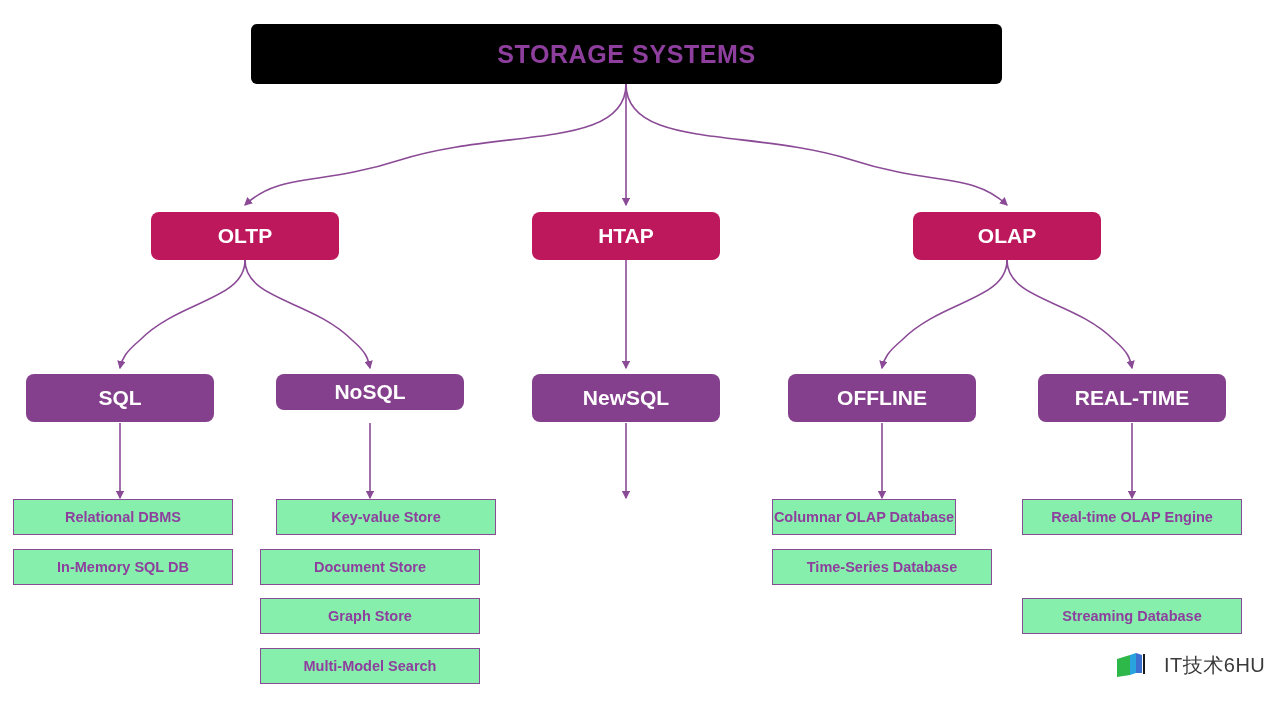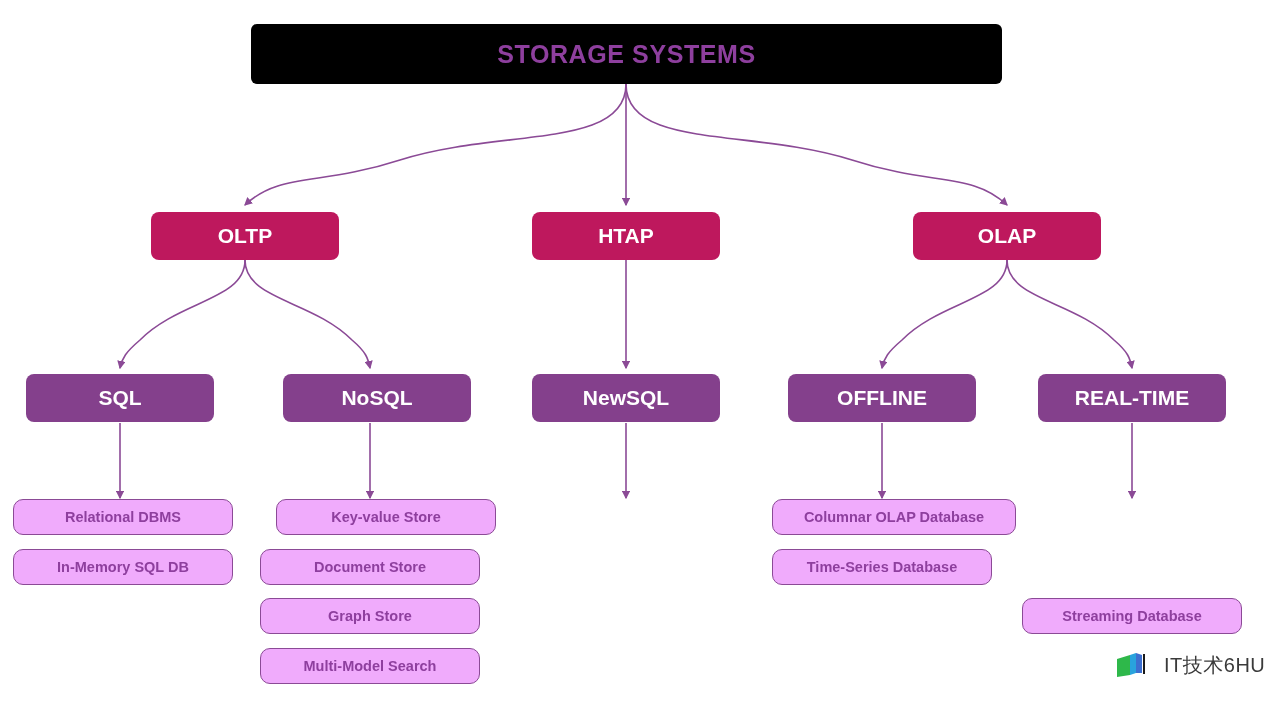--- a/index.html
+++ b/index.html
@@ -51,23 +51,23 @@
     font-weight: bold;
   }
   .cat-node {
     background: #84408c;
     border-radius: 8px;
     color: #ffffff;
     font-size: 21px;
     font-weight: bold;
   }
   .leaf-node {
-    background: #f0abfc;
+    background: #86efac;
     border: 1.6px solid #8b4a96;
-    border-radius: 10px;
+    border-radius: 0;
     color: #8e3f9e;
     font-size: 14.5px;
     font-weight: bold;
   }
   #watermark {
     position: absolute;
     left: 1116px;
     top: 648px;
     width: 160px;
     height: 34px;
@@ -128,21 +128,21 @@
   <div class="node branch-node" style="left:532px; top:212px; width:188px; height:48px;">
     <span>HTAP</span>
   </div>
   <div class="node branch-node" style="left:913px; top:212px; width:188px; height:48px;">
     <span>OLAP</span>
   </div>
 
   <div class="node cat-node" style="left:26px; top:374px; width:188px; height:48px;">
     <span>SQL</span>
   </div>
-  <div class="node cat-node" style="left:276px; top:374px; width:188px; height:48px;margin-left:7px;">
+  <div class="node cat-node" style="left:276px; top:374px; width:188px; height:36px;">
     <span>NoSQL</span>
   </div>
   <div class="node cat-node" style="left:532px; top:374px; width:188px; height:48px;">
     <span>NewSQL</span>
   </div>
   <div class="node cat-node" style="left:788px; top:374px; width:188px; height:48px;text-align:right;">
     <span>OFFLINE</span>
   </div>
   <div class="node cat-node" style="left:1038px; top:374px; width:188px; height:48px;">
     <span>REAL-TIME</span>
@@ -162,27 +162,30 @@
     <span>Document Store</span>
   </div>
   <div class="node leaf-node" style="left:260px; top:598px; width:220px; height:36px;">
     <span>Graph Store</span>
   </div>
   <div class="node leaf-node" style="left:260px; top:648px; width:220px; height:36px;">
     <span>Multi-Model Search</span>
   </div>
 
 
-  <div class="node leaf-node" style="left:772px; top:499px; width:244px; height:36px;">
+  <div class="node leaf-node" style="left:772px; top:499px; width:184px; height:36px;">
     <span>Columnar OLAP Database</span>
   </div>
   <div class="node leaf-node" style="left:772px; top:549px; width:220px; height:36px;">
     <span>Time-Series Database</span>
   </div>
 
+  <div class="node leaf-node" style="left:1022px; top:499px; width:220px; height:36px;">
+    <span>Real-time OLAP Engine</span>
+  </div>
   <div class="node leaf-node" style="left:1022px; top:598px; width:220px; height:36px;">
     <span>Streaming Database</span>
   </div>
 
   <div id="watermark">
     <svg width="30" height="28" viewBox="0 0 30 28">
       <polygon points="1,8 14,4 14,24 1,26" fill="#2eb84a"></polygon>
       <polygon points="14,4 20,2 20,22 14,24" fill="#29a3dd"></polygon>
       <polygon points="20,2 26,4 26,22 20,22" fill="#3d6fd0"></polygon>
       <rect x="27" y="3" width="2" height="20" fill="#1a1a1a"></rect>

